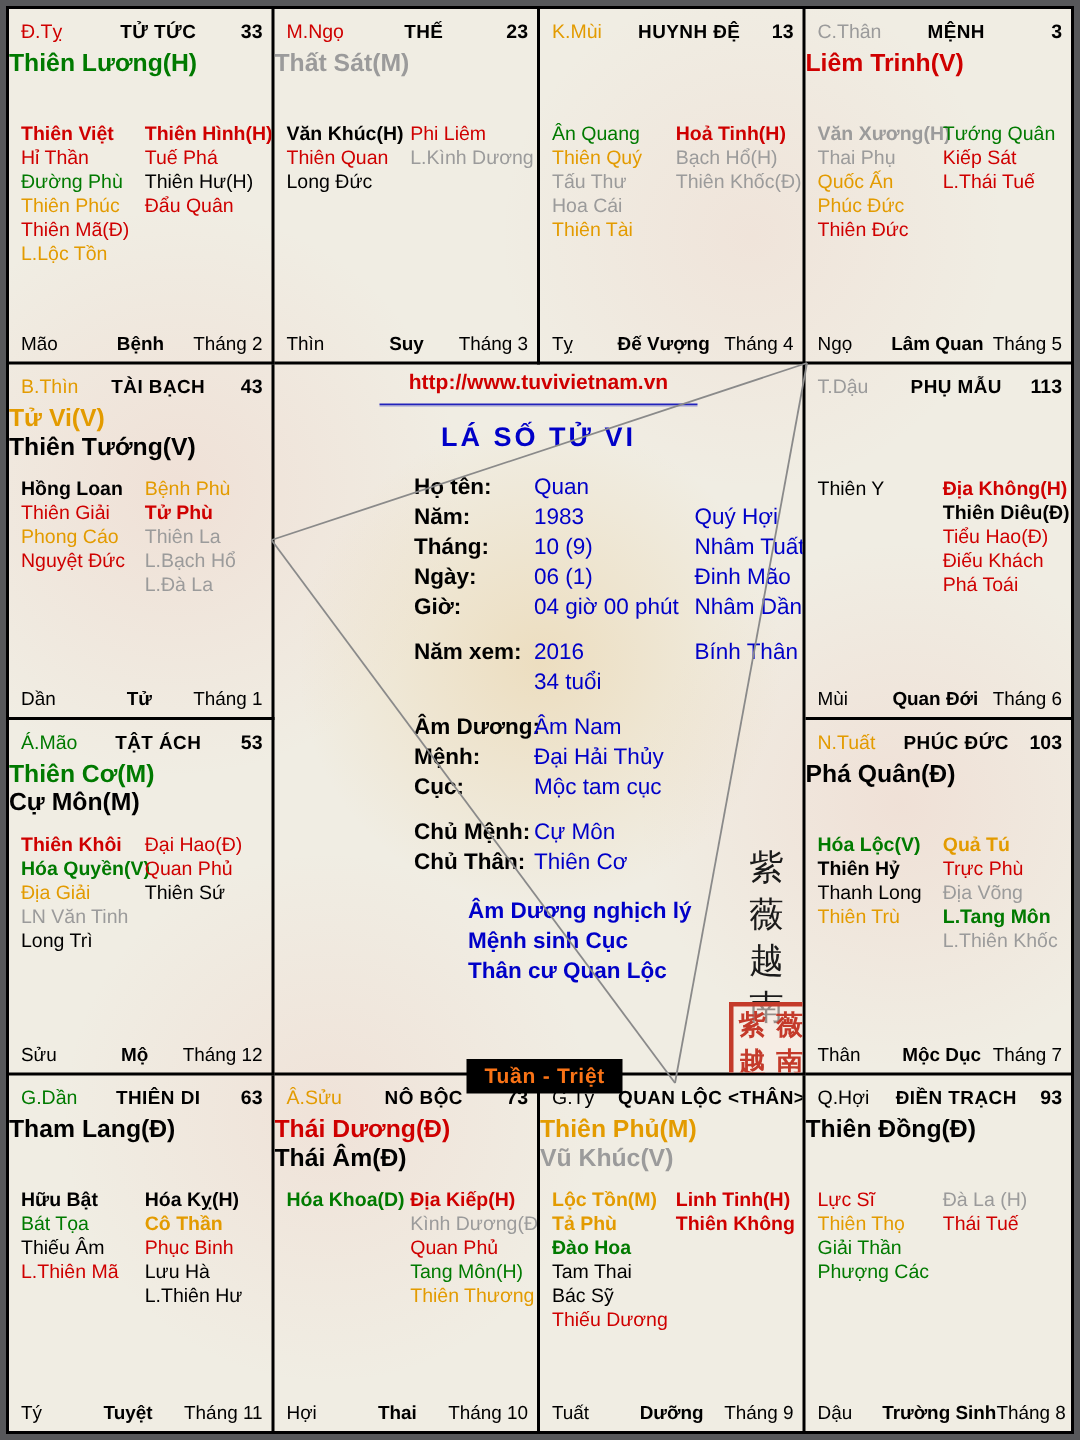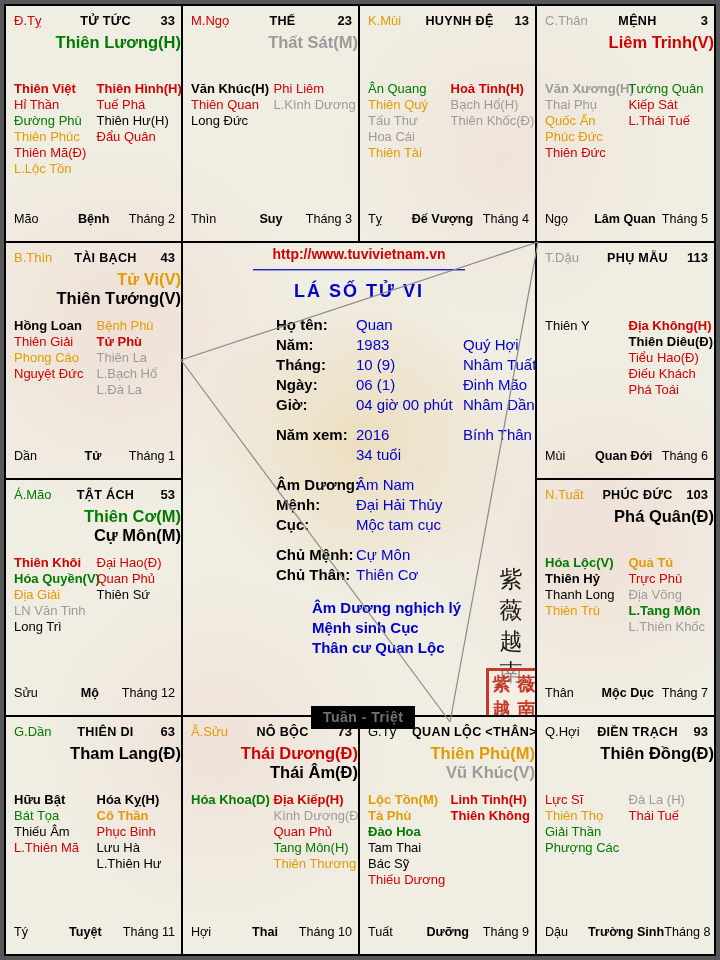--- a/index.html
+++ b/index.html
@@ -31,26 +31,26 @@
   .p4{grid-area:2/1;} .p5{grid-area:2/4;}
   .p6{grid-area:3/1;} .p7{grid-area:3/4;}
   .p8{grid-area:4/1;} .p9{grid-area:4/2;} .p10{grid-area:4/3;} .p11{grid-area:4/4;}
   .center{grid-area:2/2/span 2/span 2;}
 
   
   .p-head{display:flex;align-items:baseline;padding:7px 6px 0 8px;font-size:13px;}
   .canchi{font-weight:normal;min-width:44px;}
   .pname{flex:1;text-align:center;font-weight:bold;color:#000;letter-spacing:.3px;white-space:nowrap;font-size:12.6px;}
   .pnum{font-weight:bold;color:#000;min-width:22px;text-align:right;}
-  .p-main{height:46px;margin-top:5px;text-align:right;}
+  .p-main{height:46px;margin-top:5px;text-align:left;}
   .p-main .m{font-size:16.5px;font-weight:bold;line-height:19px;white-space:nowrap;}
   .p-cols{display:flex;padding:2px 2px 0 8px;}
   .p-colL,.p-colR{width:50%;}
   .star{font-size:13px;line-height:16px;white-space:nowrap;}
-  .p-foot{position:absolute;left:8px;right:6px;bottom:15px;display:flex;justify-content:space-between;font-size:12.6px;color:#000;white-space:nowrap;text-align:right;}
+  .p-foot{position:absolute;left:8px;right:6px;bottom:5px;display:flex;justify-content:space-between;font-size:12.6px;color:#000;white-space:nowrap;text-align:right;}
   .f-stage{font-weight:bold;padding-left:20px;}
 
   .b{font-weight:bold;}
   .c-red{color:#cf0000;}
   .c-green{color:#007a00;}
   .c-orange{color:#e39b00;}
   .c-gray{color:#9b9b9b;}
   .c-black{color:#000;}
 
   
@@ -66,21 +66,21 @@
   .iv1{position:absolute;left:129px;color:#0000c8;white-space:nowrap;}
   .iv2{position:absolute;left:236px;color:#0000c8;white-space:nowrap;}
   .notes{margin-top:12px;}
   .note{padding-left:129px;font-size:15px;font-weight:bold;color:#0000c8;line-height:20px;white-space:nowrap;}
   .seal-col{position:absolute;left:314px;top:318px;width:28px;text-align:center;font-family:"DejaVu Serif","Liberation Serif",serif;color:#1a1a1a;}
   .seal-col span{display:block;font-size:23px;line-height:31px;}
   .seal{position:absolute;left:303px;top:422px;width:50px;height:50px;border:3px solid #c43a2a;background:rgba(252,236,230,.55);display:grid;grid-template-columns:1fr 1fr;grid-template-rows:1fr 1fr;}
   .seal span{font-family:"DejaVu Serif","Liberation Serif",serif;font-size:18px;line-height:25px;text-align:center;color:#c43a2a;font-weight:bold;overflow:hidden;}
 
   .tri{position:absolute;left:0;top:0;width:708px;height:948px;pointer-events:none;z-index:3;}
-  .badge{position:absolute;left:305px;top:700px;z-index:4;background:#000;color:#737373;font-size:14px;font-weight:bold;padding:3px 12px 4px 12px;white-space:nowrap;letter-spacing:.5px;}
+  .badge{position:absolute;left:305px;top:700px;z-index:4;background:#000;color:#f97316;font-size:14px;font-weight:bold;padding:3px 12px 4px 12px;white-space:nowrap;letter-spacing:.5px;}
 </style>
 </head>
 <body>
 
 <div class="board">
 
   <div class="cell palace p0">
       <div class="p-head">
         <span class="canchi c-red">Đ.Tỵ</span>
         <span class="pname">TỬ TỨC</span>

